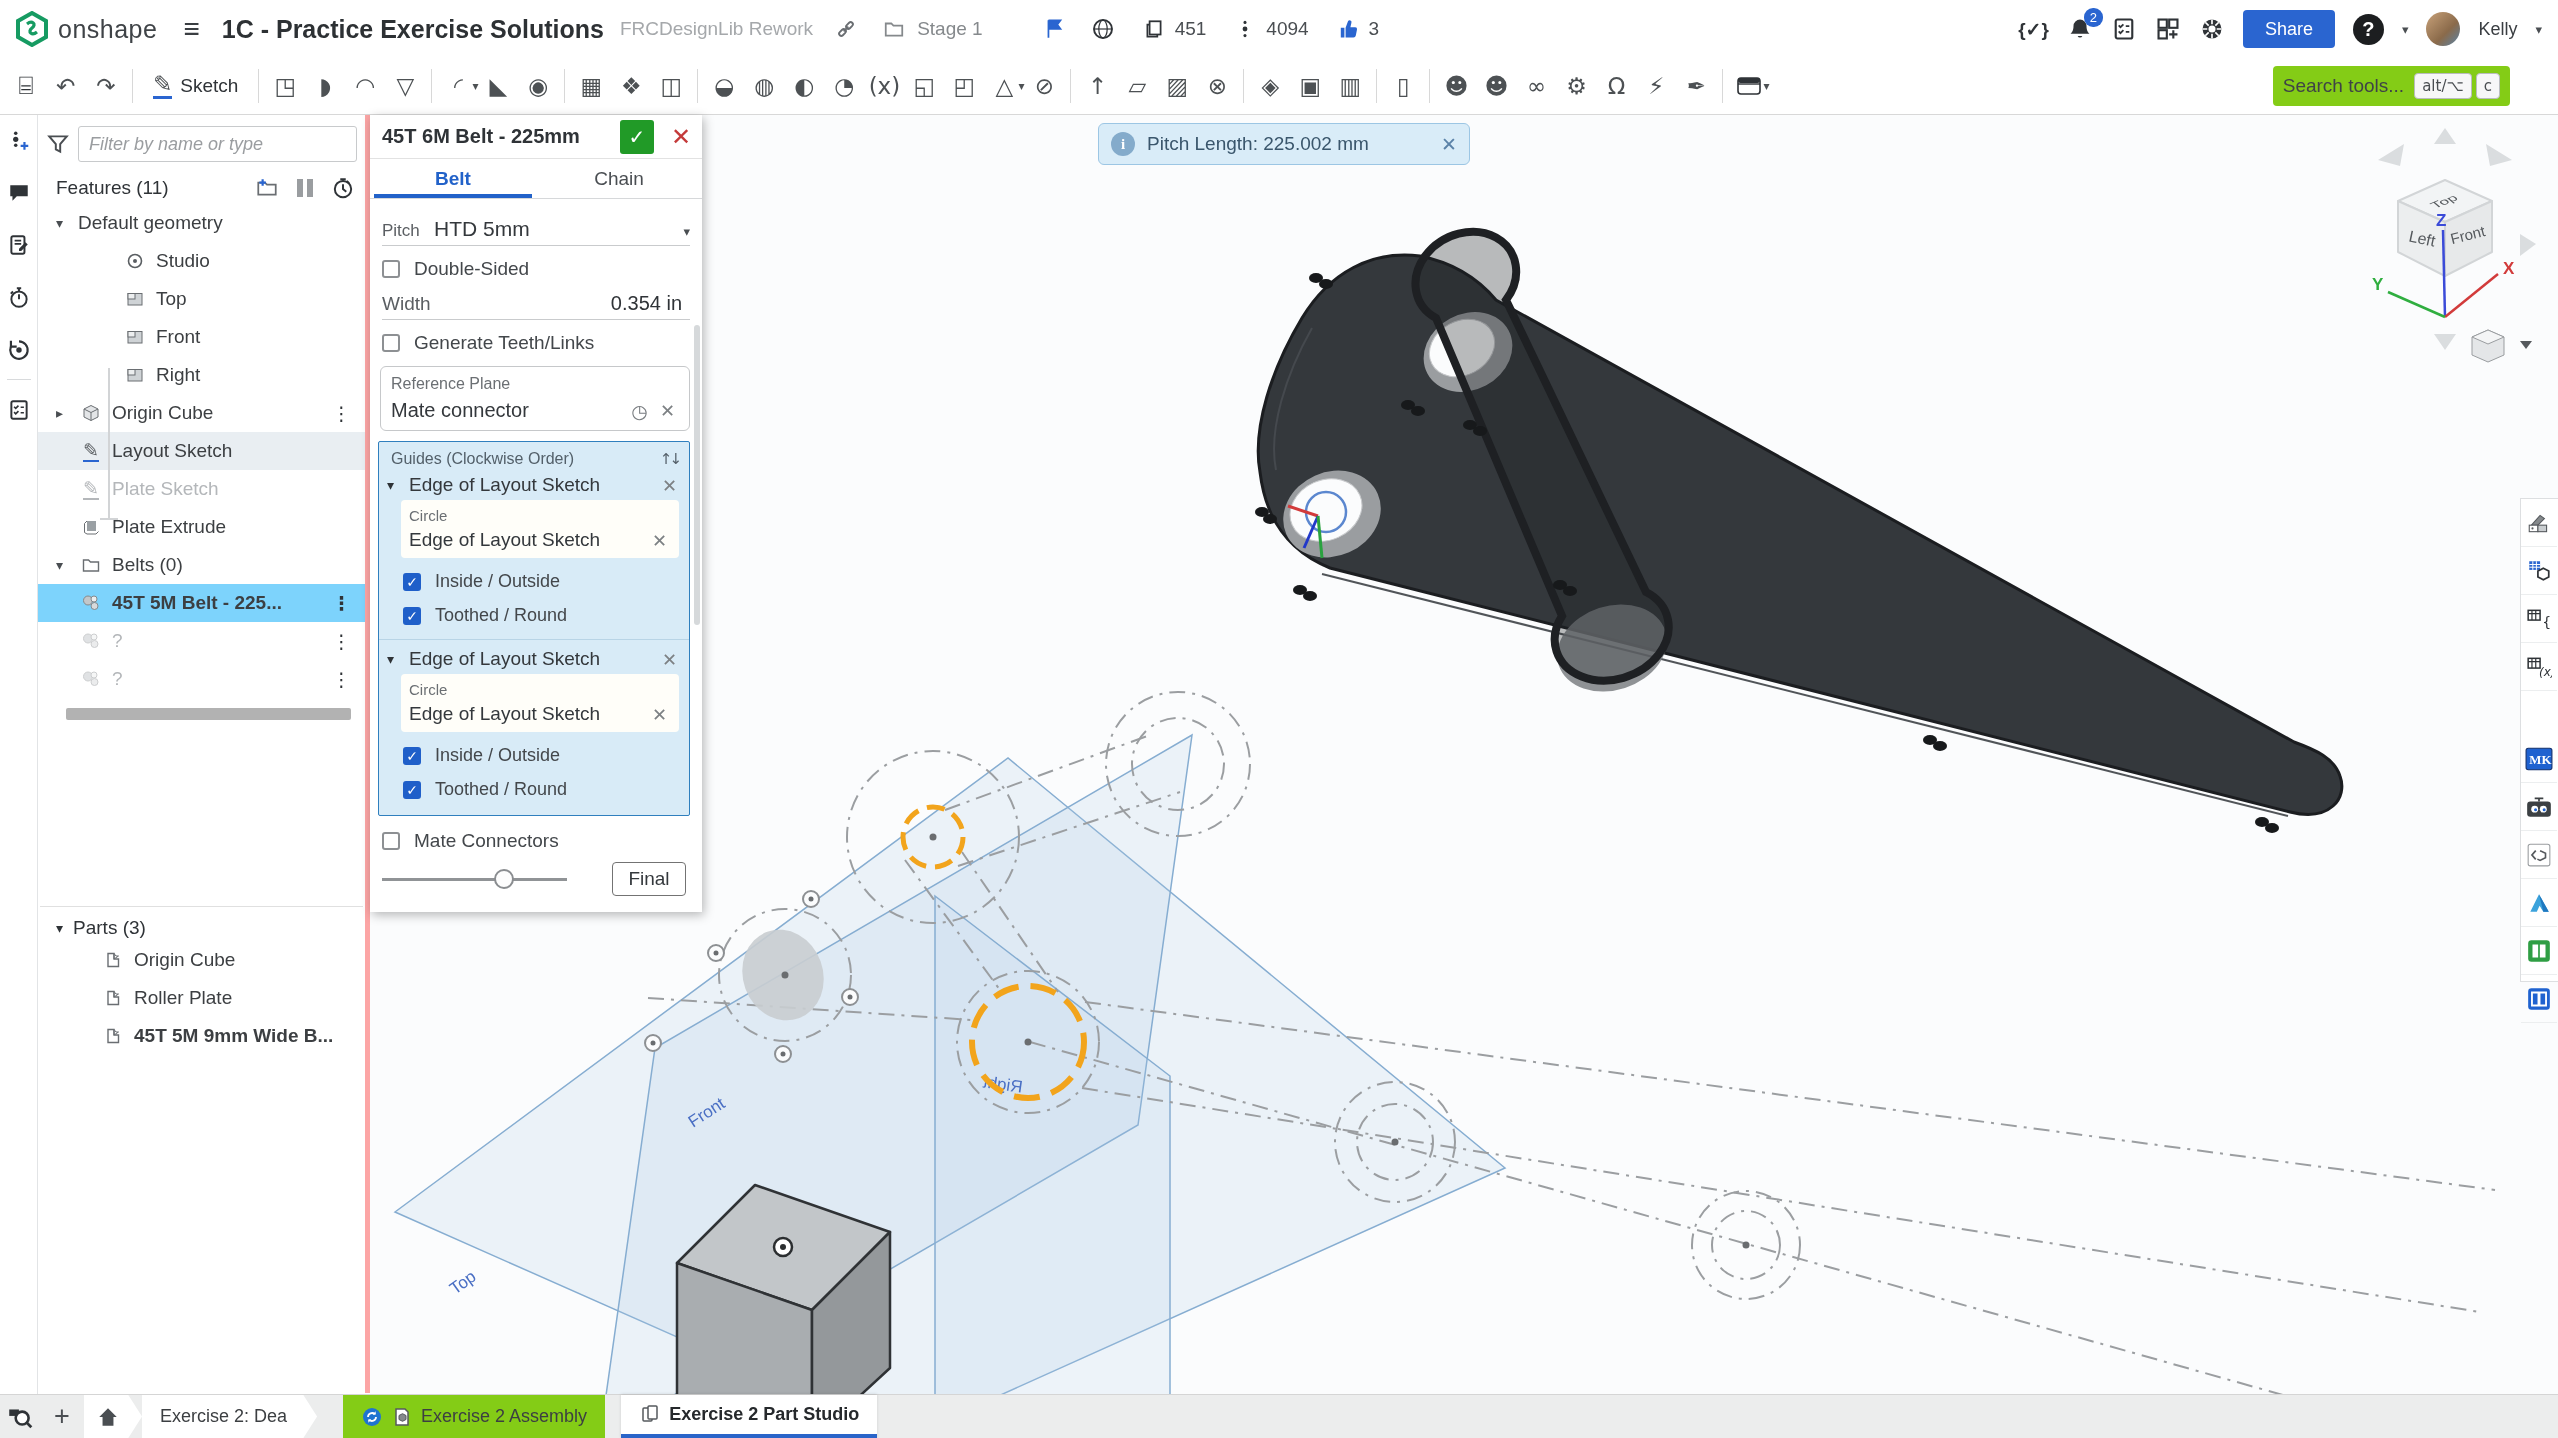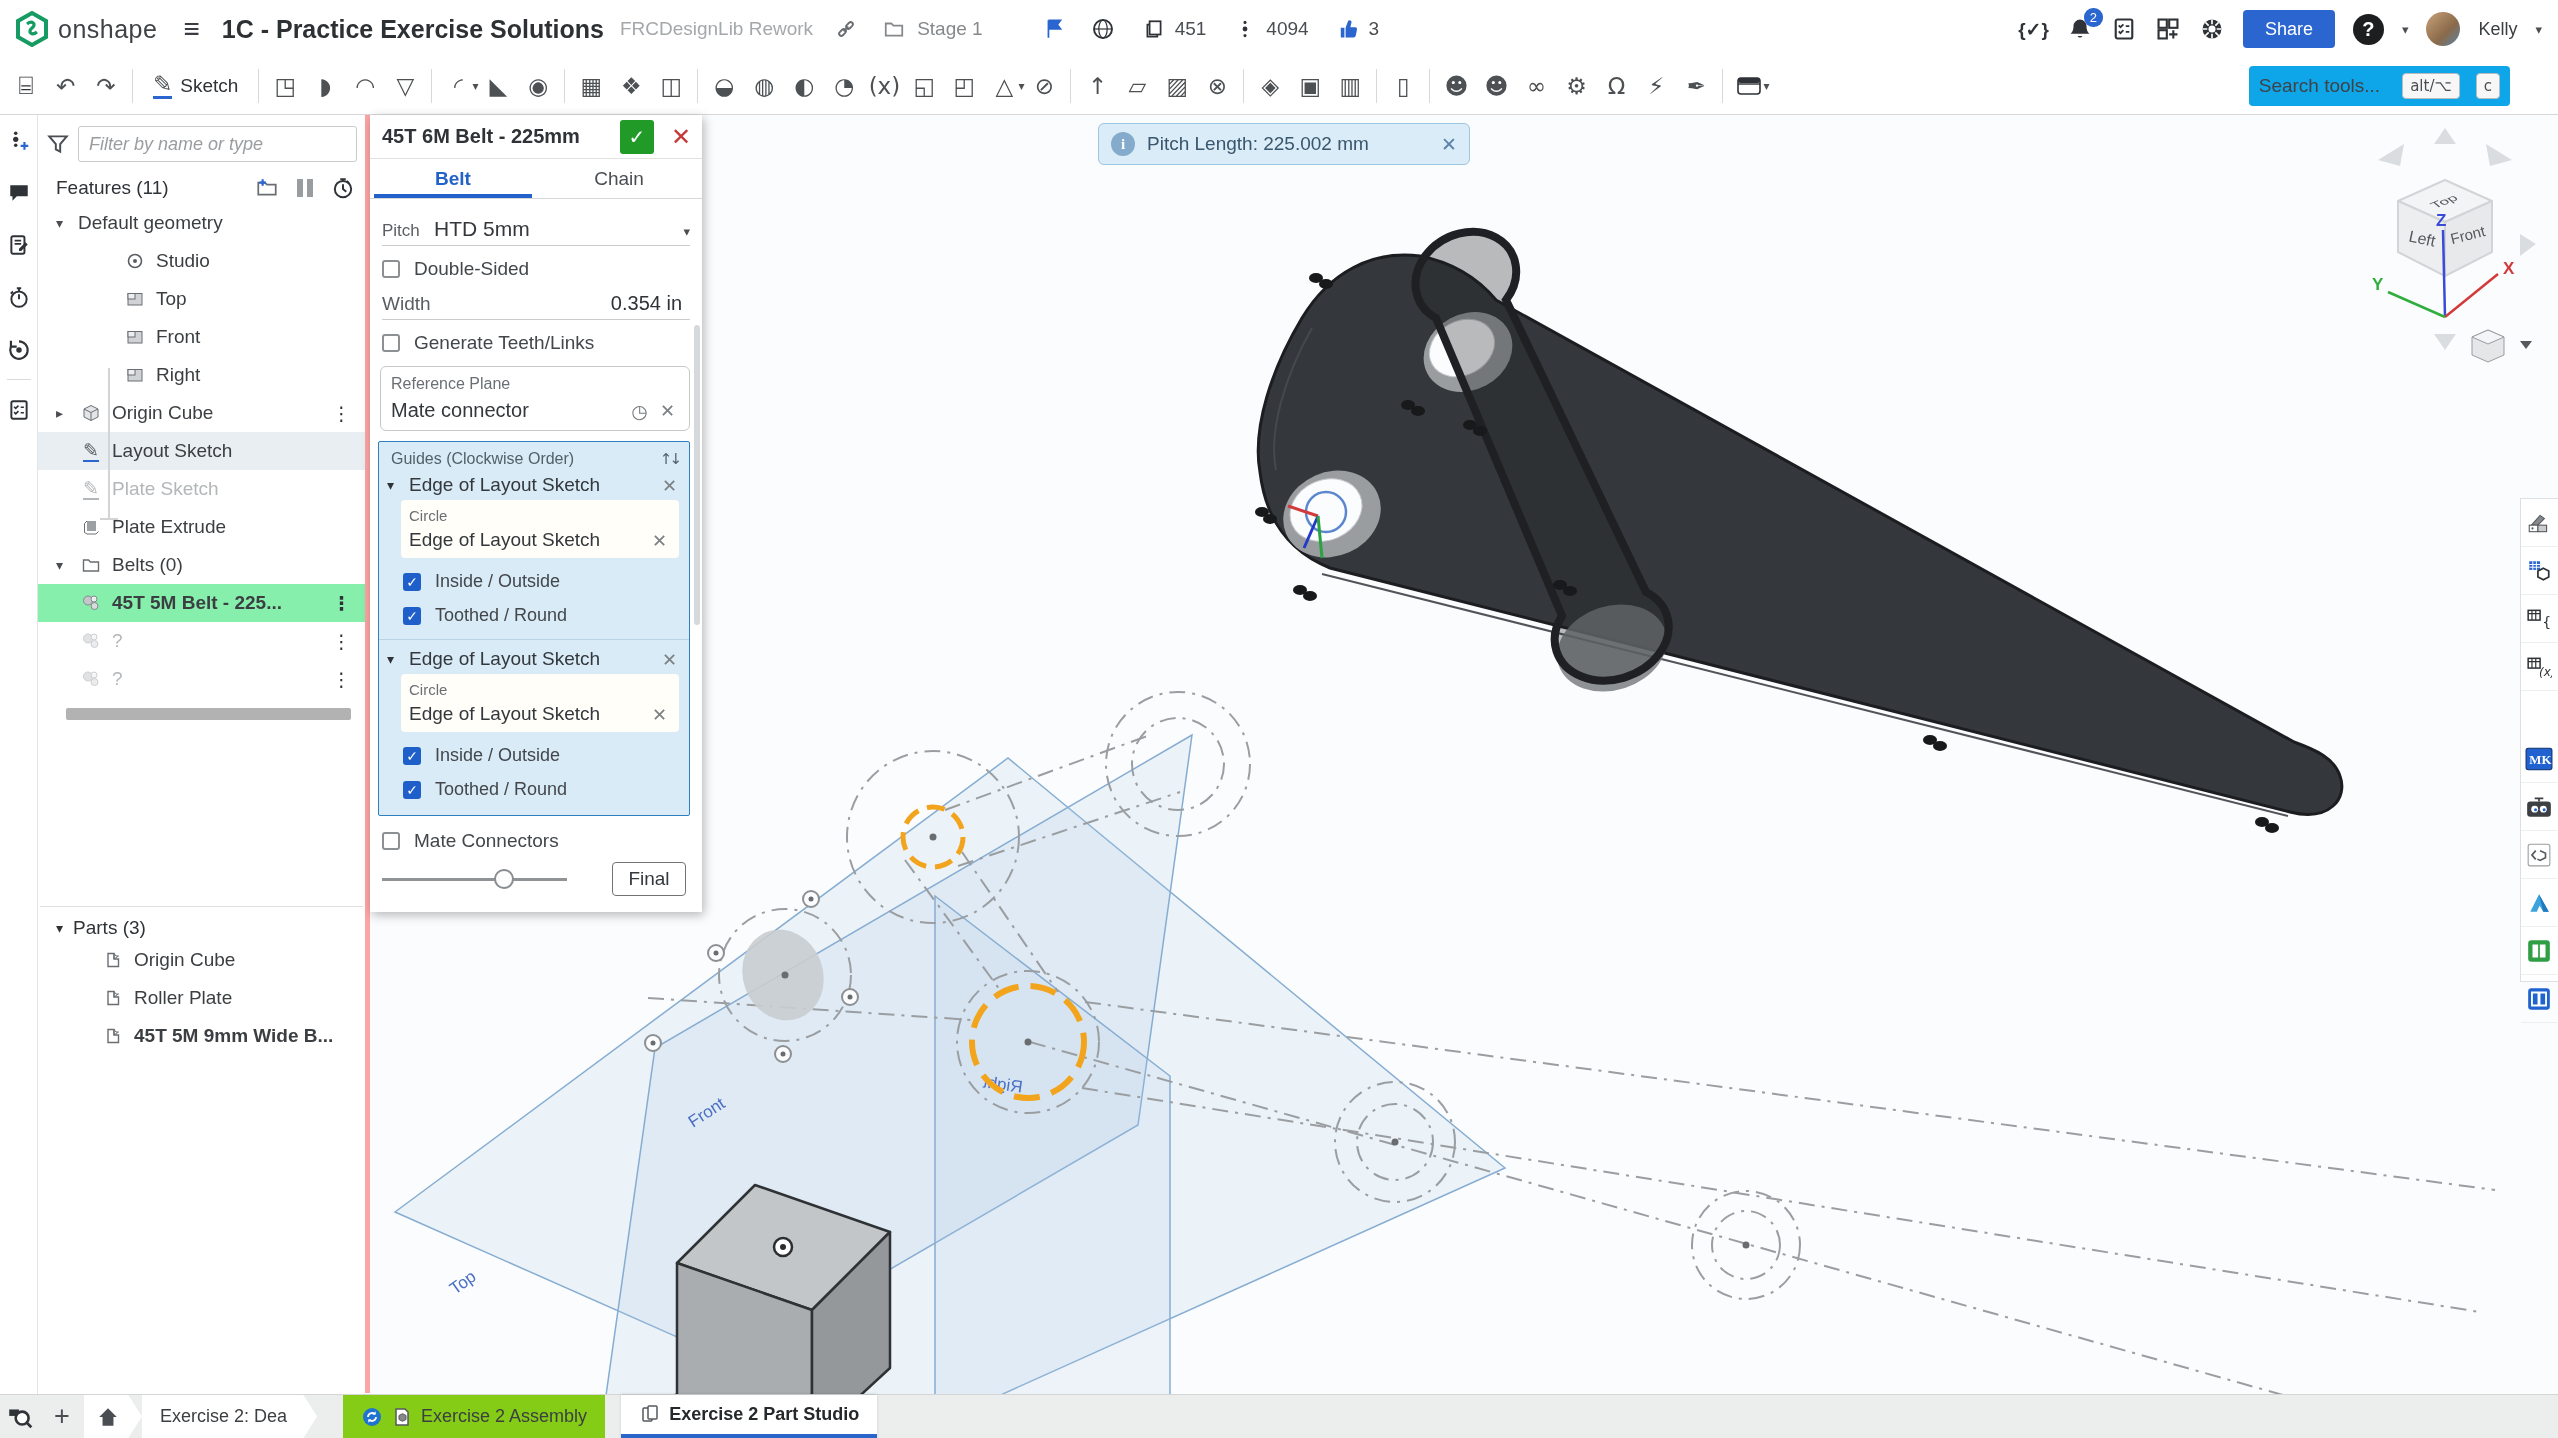--- a/index.html
+++ b/index.html
@@ -36,22 +36,22 @@
   
   #tbar{left:0;top:58px;width:2558px;height:57px;background:#fff;border-bottom:1px solid #d8d8d8;
     display:flex;align-items:center;z-index:40;}
   .tbtn{width:40px;height:44px;font-size:23px;color:#4d5154;display:flex;align-items:center;justify-content:center;cursor:pointer;}
   .tsep{width:1px;height:34px;background:#d8d8d8;margin:0 6px;}
   #paneltoggle{margin-left:6px;color:#2f3337;font-size:25px;}
   .sketchbtn{display:flex;align-items:center;gap:8px;padding:0 14px;height:44px;cursor:pointer;}
   .sketchbtn .pen{font-family:"DejaVu Sans",sans-serif;font-size:23px;color:#4d5154;border-bottom:3px solid #2a65d0;line-height:1;}
   .sketchbtn .slabel{font-size:19px;color:#2f3337;}
   .tcaret{font-size:12px;color:#4d5154;margin-left:-6px;}
-  #searchtools{margin-left:auto;margin-right:48px;height:40px;background:#0ea5e9;border-radius:4px;
-    display:flex;align-items:center;padding:0 10px;gap:16px;}
+  #searchtools{margin-left:auto;margin-right:48px;height:40px;background:#84cc16;border-radius:4px;
+    display:flex;align-items:center;padding:0 10px;gap:4px;}
   #searchtools .stxt{font-size:19px;color:#3f4347;margin-right:6px;}
   .kbd{border:1px solid #b9bcbf;background:#f7f7f8;border-radius:4px;font-size:15px;color:#4a4e52;
     padding:3px 7px;font-family:"DejaVu Sans",sans-serif;}
 
   
   #lrail{left:0;top:115px;width:38px;height:1279px;background:#fff;border-right:1px solid #e2e4e6;z-index:30;}
   #lrail .ritem{width:38px;height:52px;display:flex;align-items:center;justify-content:center;cursor:pointer;}
   #lrail .rdiv{width:24px;height:1px;background:#d8dadc;margin:4px auto;}
 
   
@@ -62,21 +62,21 @@
   #filterinput::placeholder{color:#9a9da0;font-style:italic;}
   #feathead{display:flex;align-items:center;margin:14px 10px 4px 18px;font-size:19px;color:#2f3337;gap:18px;}
   #feathead .fh-label{margin-right:auto;}
   .pausebars{display:flex;gap:4px;}
   .pausebars i{width:6px;height:18px;background:#9a9da0;display:block;}
   .frow{height:38px;display:flex;align-items:center;font-size:19px;color:#3c3f42;cursor:pointer;position:relative;padding-left:18px;}
   .frow .chev{width:22px;font-size:14px;color:#4a4e52;font-family:"DejaVu Sans",sans-serif;}
   .frow .fico{width:26px;height:22px;margin-right:8px;display:flex;align-items:center;justify-content:center;}
   .frow.lvl1{padding-left:62px;}
   .frow.sel-gray{background:#e9eef2;}
-  .frow.sel-blue{background:#86efac;}
+  .frow.sel-blue{background:#7dd3fc;}
   .frow.sup{color:#b4b7ba;}
   .frow.b{font-weight:bold;}
   .frow .dots{margin-left:auto;margin-right:14px;color:#2f3337;font-size:19px;font-family:"DejaVu Sans",sans-serif;}
   .pen{font-family:"DejaVu Sans",sans-serif;font-size:19px;color:#5a5e62;line-height:1;}
   .pen.ub{border-bottom:2px solid #2a65d0;}
   .pen.ug{border-bottom:2px solid #b4b7ba;color:#b4b7ba;}
   .treeline{position:absolute;left:70px;top:254px;width:2px;height:150px;background:#d2d4d6;}
   .treefoot{position:absolute;left:62px;top:404px;width:18px;height:2px;background:#d2d4d6;}
   #rollback{height:12px;background:#b2b2b2;margin:10px 14px 0 28px;border-radius:2px;cursor:ns-resize;}
   #partsdivider{height:1px;background:#e0e0e0;margin:186px 2px 0 2px;}

